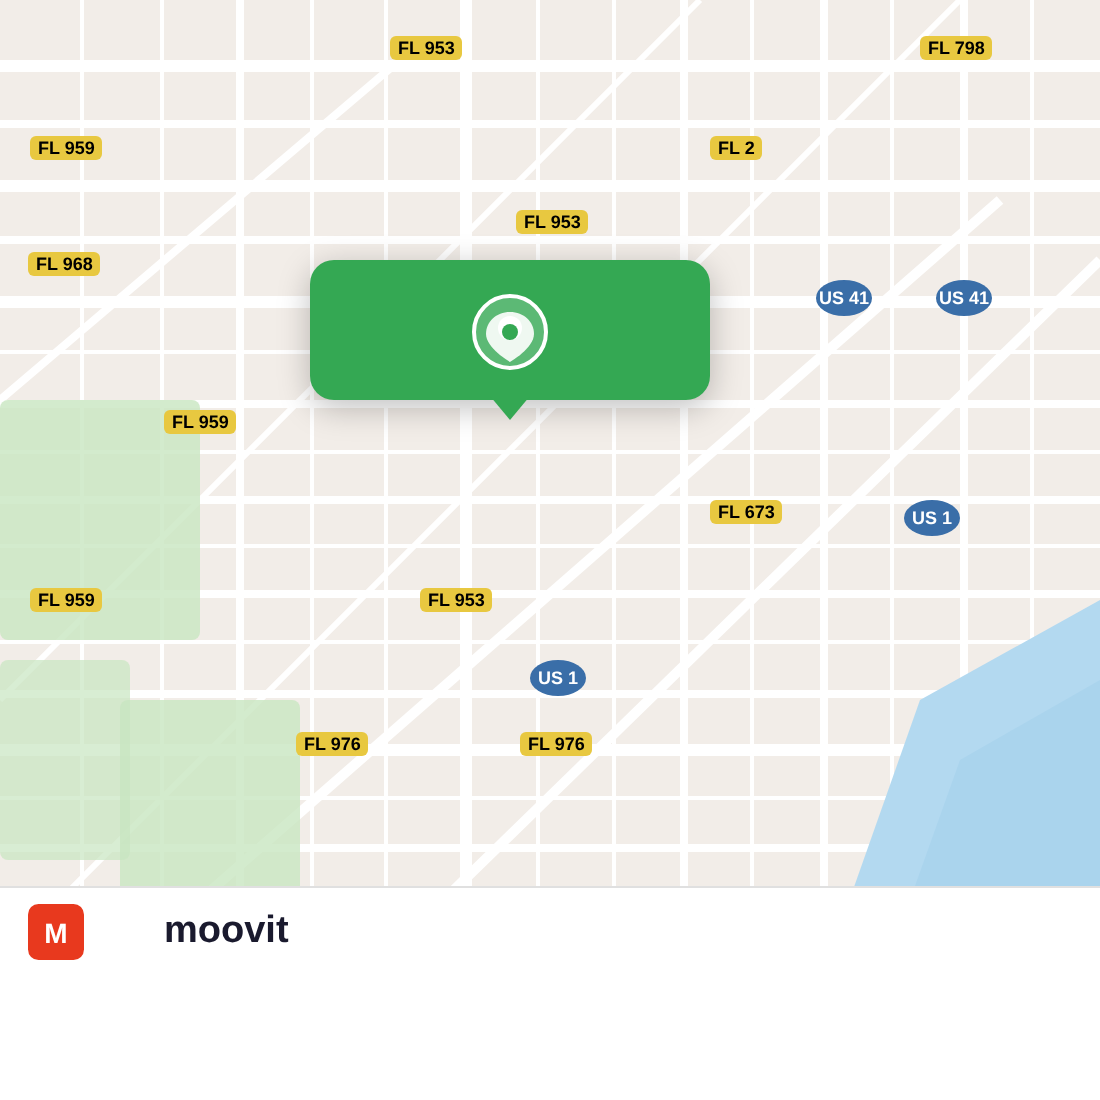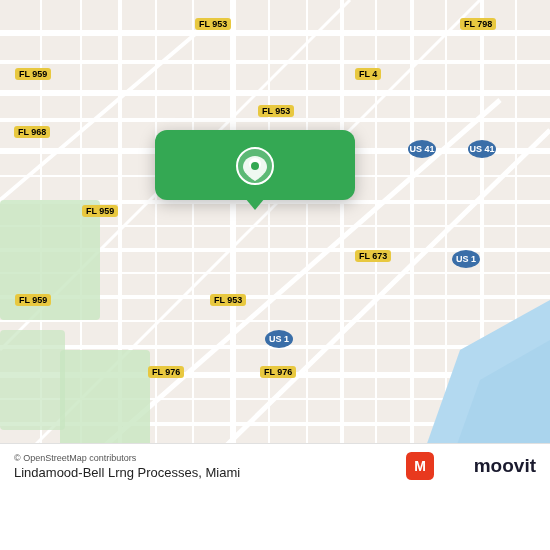--- a/index.html
+++ b/index.html
@@ -231,21 +231,21 @@
     </div>
 
     <div class="park" style="left:0;top:200px;width:100px;height:120px;border-radius:4px;opacity:0.8;"></div>
     <div class="park" style="left:60px;top:350px;width:90px;height:120px;border-radius:4px;opacity:0.8;"></div>
     <div class="park" style="left:0;top:330px;width:65px;height:100px;border-radius:4px;opacity:0.7;"></div>
   </div>
 
   <div class="road-label" style="top:18px;left:195px;">FL 953</div>
   <div class="road-label" style="top:18px;left:460px;">FL 798</div>
   <div class="road-label" style="top:68px;left:15px;">FL 959</div>
-  <div class="road-label" style="top:68px;left:355px;">FL 4</div>
+  <div class="road-label" style="top:68px;left:355px;">FL 2</div>
   <div class="road-label" style="top:105px;left:258px;">FL 953</div>
   <div class="road-label" style="top:126px;left:14px;">FL 968</div>
   <div class="road-label us" style="top:140px;left:408px;">US 41</div>
   <div class="road-label us" style="top:140px;left:468px;">US 41</div>
   <div class="road-label" style="top:205px;left:82px;">FL 959</div>
   <div class="road-label" style="top:250px;left:355px;">FL 673</div>
   <div class="road-label us" style="top:250px;left:452px;">US 1</div>
   <div class="road-label" style="top:294px;left:15px;">FL 959</div>
   <div class="road-label" style="top:294px;left:210px;">FL 953</div>
   <div class="road-label us" style="top:330px;left:265px;">US 1</div>
@@ -255,24 +255,20 @@
   <div class="popup-card">
     <svg class="location-pin-icon" viewBox="0 0 40 40" fill="none" xmlns="http://www.w3.org/2000/svg">
       <circle cx="20" cy="20" r="18" fill="rgba(255,255,255,0.2)" stroke="white" stroke-width="2"></circle>
       <circle cx="20" cy="18" r="6" fill="white"></circle>
       <path d="M20 10 C13 10 8 15 8 21 C8 28 20 35 20 35 C20 35 32 28 32 21 C32 15 27 10 20 10Z" fill="rgba(255,255,255,0.9)"></path>
       <circle cx="20" cy="20" r="4" fill="#34a853"></circle>
     </svg>
   </div>
 
   <div class="bottom-bar">
-    <div class="bottom-left">
-      <span class="copyright-text">© OpenStreetMap contributors</span>
-      <span class="place-name">Lindamood-Bell Lrng Processes, Miami</span>
-    </div>
     <div class="moovit-logo">
 
       <svg class="moovit-icon" viewBox="0 0 32 32" xmlns="http://www.w3.org/2000/svg">
         <rect width="32" height="32" rx="6" fill="#e8391e"></rect>
         <text x="16" y="22" text-anchor="middle" font-family="Arial" font-weight="bold" font-size="16" fill="white">M</text>
       </svg>
       <span class="moovit-text">moovit</span>
     </div>
   </div>
 </div>

